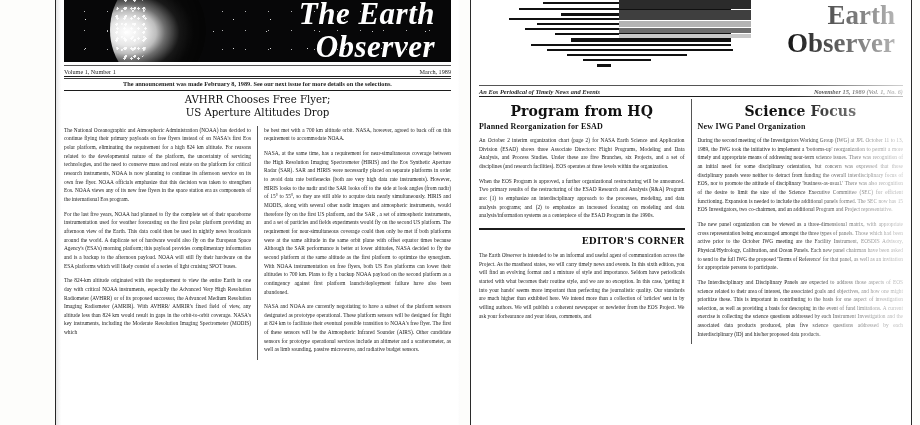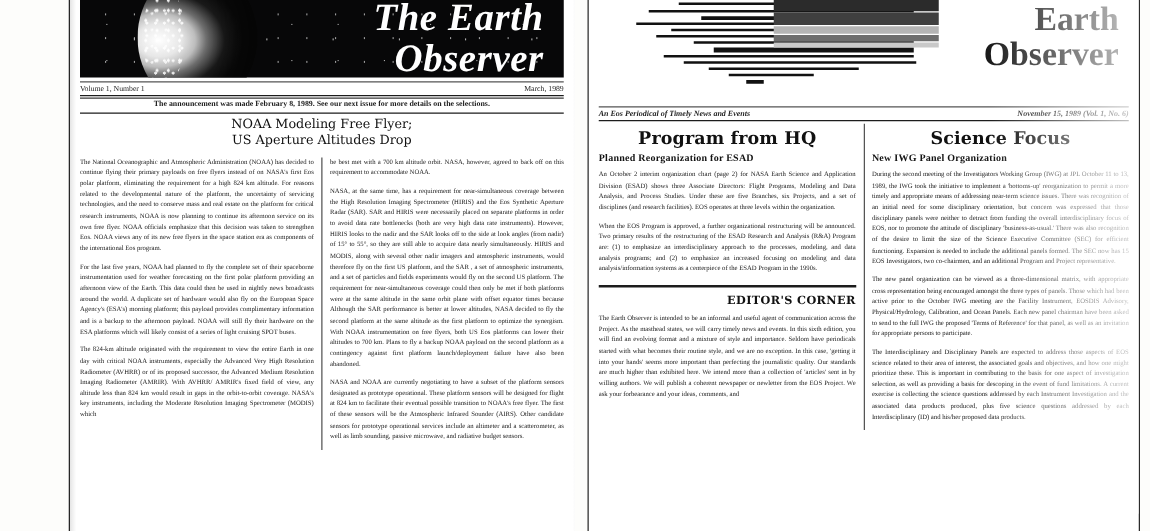--- a/index.html
+++ b/index.html
@@ -130,21 +130,21 @@
         <div class="over"></div>
         <span>Volume 1, Number 1</span>
         <span>March, 1989</span>
       </div>
       <div class="rule-thin"></div>
 
       <div class="banner-sub">The announcement was made February 8, 1989.  See our next issue for more details on the selections.</div>
       <div class="hr-dbl"></div>
 
       <div class="sub-head">
-        <div>NOAA Modeling Free Flyer;</div>
+        <div>AVHRR Chooses Free Flyer;</div>
         <div>US Aperture Altitudes Drop</div>
       </div>
 
       <div class="cols">
         <div class="col">
           <p class="body-txt">The National Oceanographic and Atmospheric Administration (NOAA) has decided to continue flying their primary payloads on free flyers instead of on NASA's first Eos polar platform, eliminating the requirement for a high 824 km altitude.  For reasons related to the developmental nature of the platform, the uncertainty of servicing technologies, and the need to conserve mass and real estate on the platform for critical research instruments, NOAA is now planning to continue its afternoon service on its own free flyer.  NOAA officials emphasize that this decision was taken to strengthen Eos.  NOAA views any of its new free flyers in the space station era as components of the international Eos program.</p>
           <p class="body-txt">For the last five years, NOAA had planned to fly the complete set of their spaceborne instrumentation used for weather forecasting on the first polar platform providing an afternoon view of the Earth.  This data could then be used in nightly news broadcasts around the world.  A duplicate set of hardware would also fly on the European Space Agency's (ESA's) morning platform; this payload provides complimentary information and is a backup to the afternoon payload.  NOAA will still fly their hardware on the ESA platforms which will likely consist of a series of light cruising SPOT buses.</p>
           <p class="body-txt">The 824-km altitude originated with the requirement to view the entire Earth in one day with critical NOAA instruments, especially the Advanced Very High Resolution Radiometer (AVHRR) or of its proposed successor, the Advanced Medium Resolution Imaging Radiometer (AMRIR).   With AVHRR/ AMRIR's fixed field of view, any altitude less than 824 km would result in gaps in the orbit-to-orbit coverage.  NASA's key instruments, including the Moderate Resolution Imaging Spectrometer (MODIS) which</p>
         </div>
         <div class="col sep">

